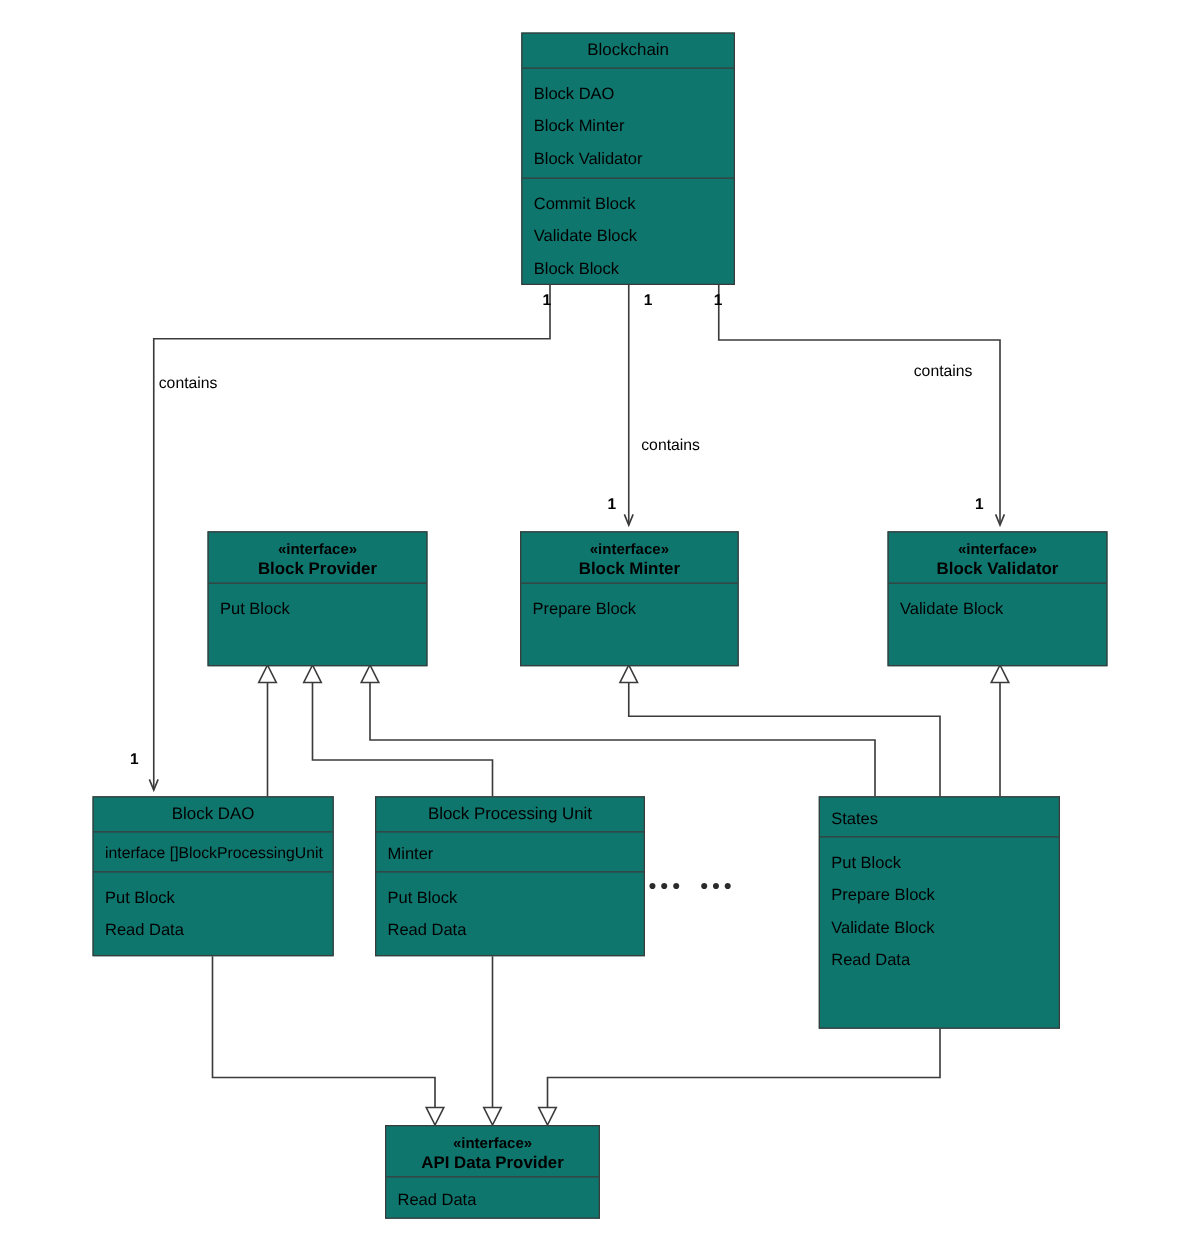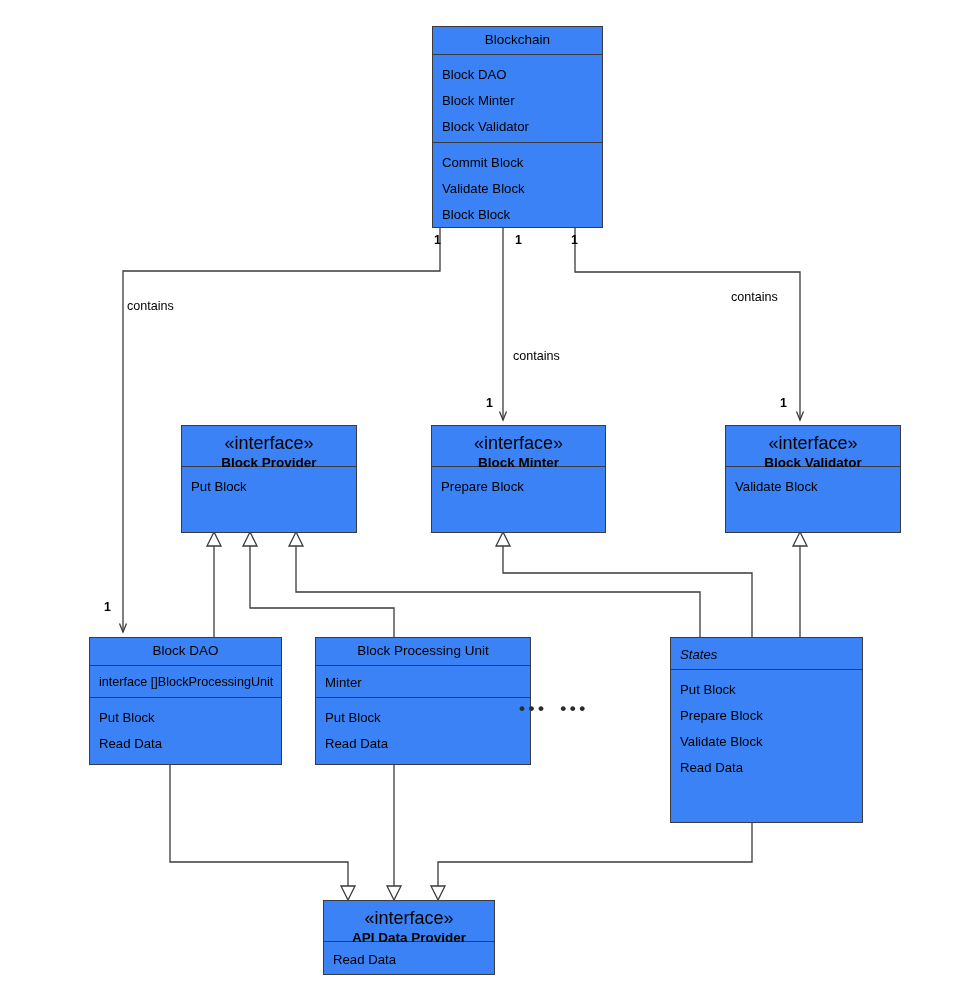--- a/index.html
+++ b/index.html
@@ -22,42 +22,41 @@
     position: absolute;
     left: 0;
     top: 0;
     width: 960px;
     height: 992px;
   }
   .uml-box {
     position: absolute;
     box-sizing: border-box;
     border: 1.3px solid #3b3b3b;
-    background: #3b82f6;
+    background: #0f766e;
     z-index: 5;
-    margin-left: 15px;
   }
   .compartment {
     box-sizing: border-box;
     border-bottom: 1.3px solid #3b3b3b;
   }
   .compartment.last {
     border-bottom: none;
   }
   .title-cmp {
     text-align: center;
     font-size: 13.5px;
     line-height: 1.25;
     padding: 6px 4px 7px 4px;
     color: #000;
   }
   .title-cmp .stereotype {
     display: block;
-    font-size: 18px;
-    font-weight: normal;
+    font-size: 12px;
+    font-weight: bold;
     text-align: center;
   }
   .title-cmp .iname {
     display: block;
     font-weight: bold;
     font-size: 13.5px;
   }
   .member-list {
     padding: 7px 0 7px 0;
   }
@@ -207,21 +206,21 @@
     <div class="compartment member-list" style="height:32px; padding:4px 0;">
       <div class="member">Minter</div>
     </div>
     <div class="compartment last member-list">
       <div class="member">Put Block</div>
       <div class="member">Read Data</div>
     </div>
   </div>
 
   <div class="uml-box" style="left:655px; top:637px; width:193px; height:186px;">
-    <div class="compartment member-list" style="height:32px; padding:4px 0;font-style:italic;">
+    <div class="compartment member-list" style="height:32px; padding:4px 0;">
       <div class="member">States</div>
     </div>
     <div class="compartment last member-list">
       <div class="member">Put Block</div>
       <div class="member">Prepare Block</div>
       <div class="member">Validate Block</div>
       <div class="member">Read Data</div>
     </div>
   </div>
 

